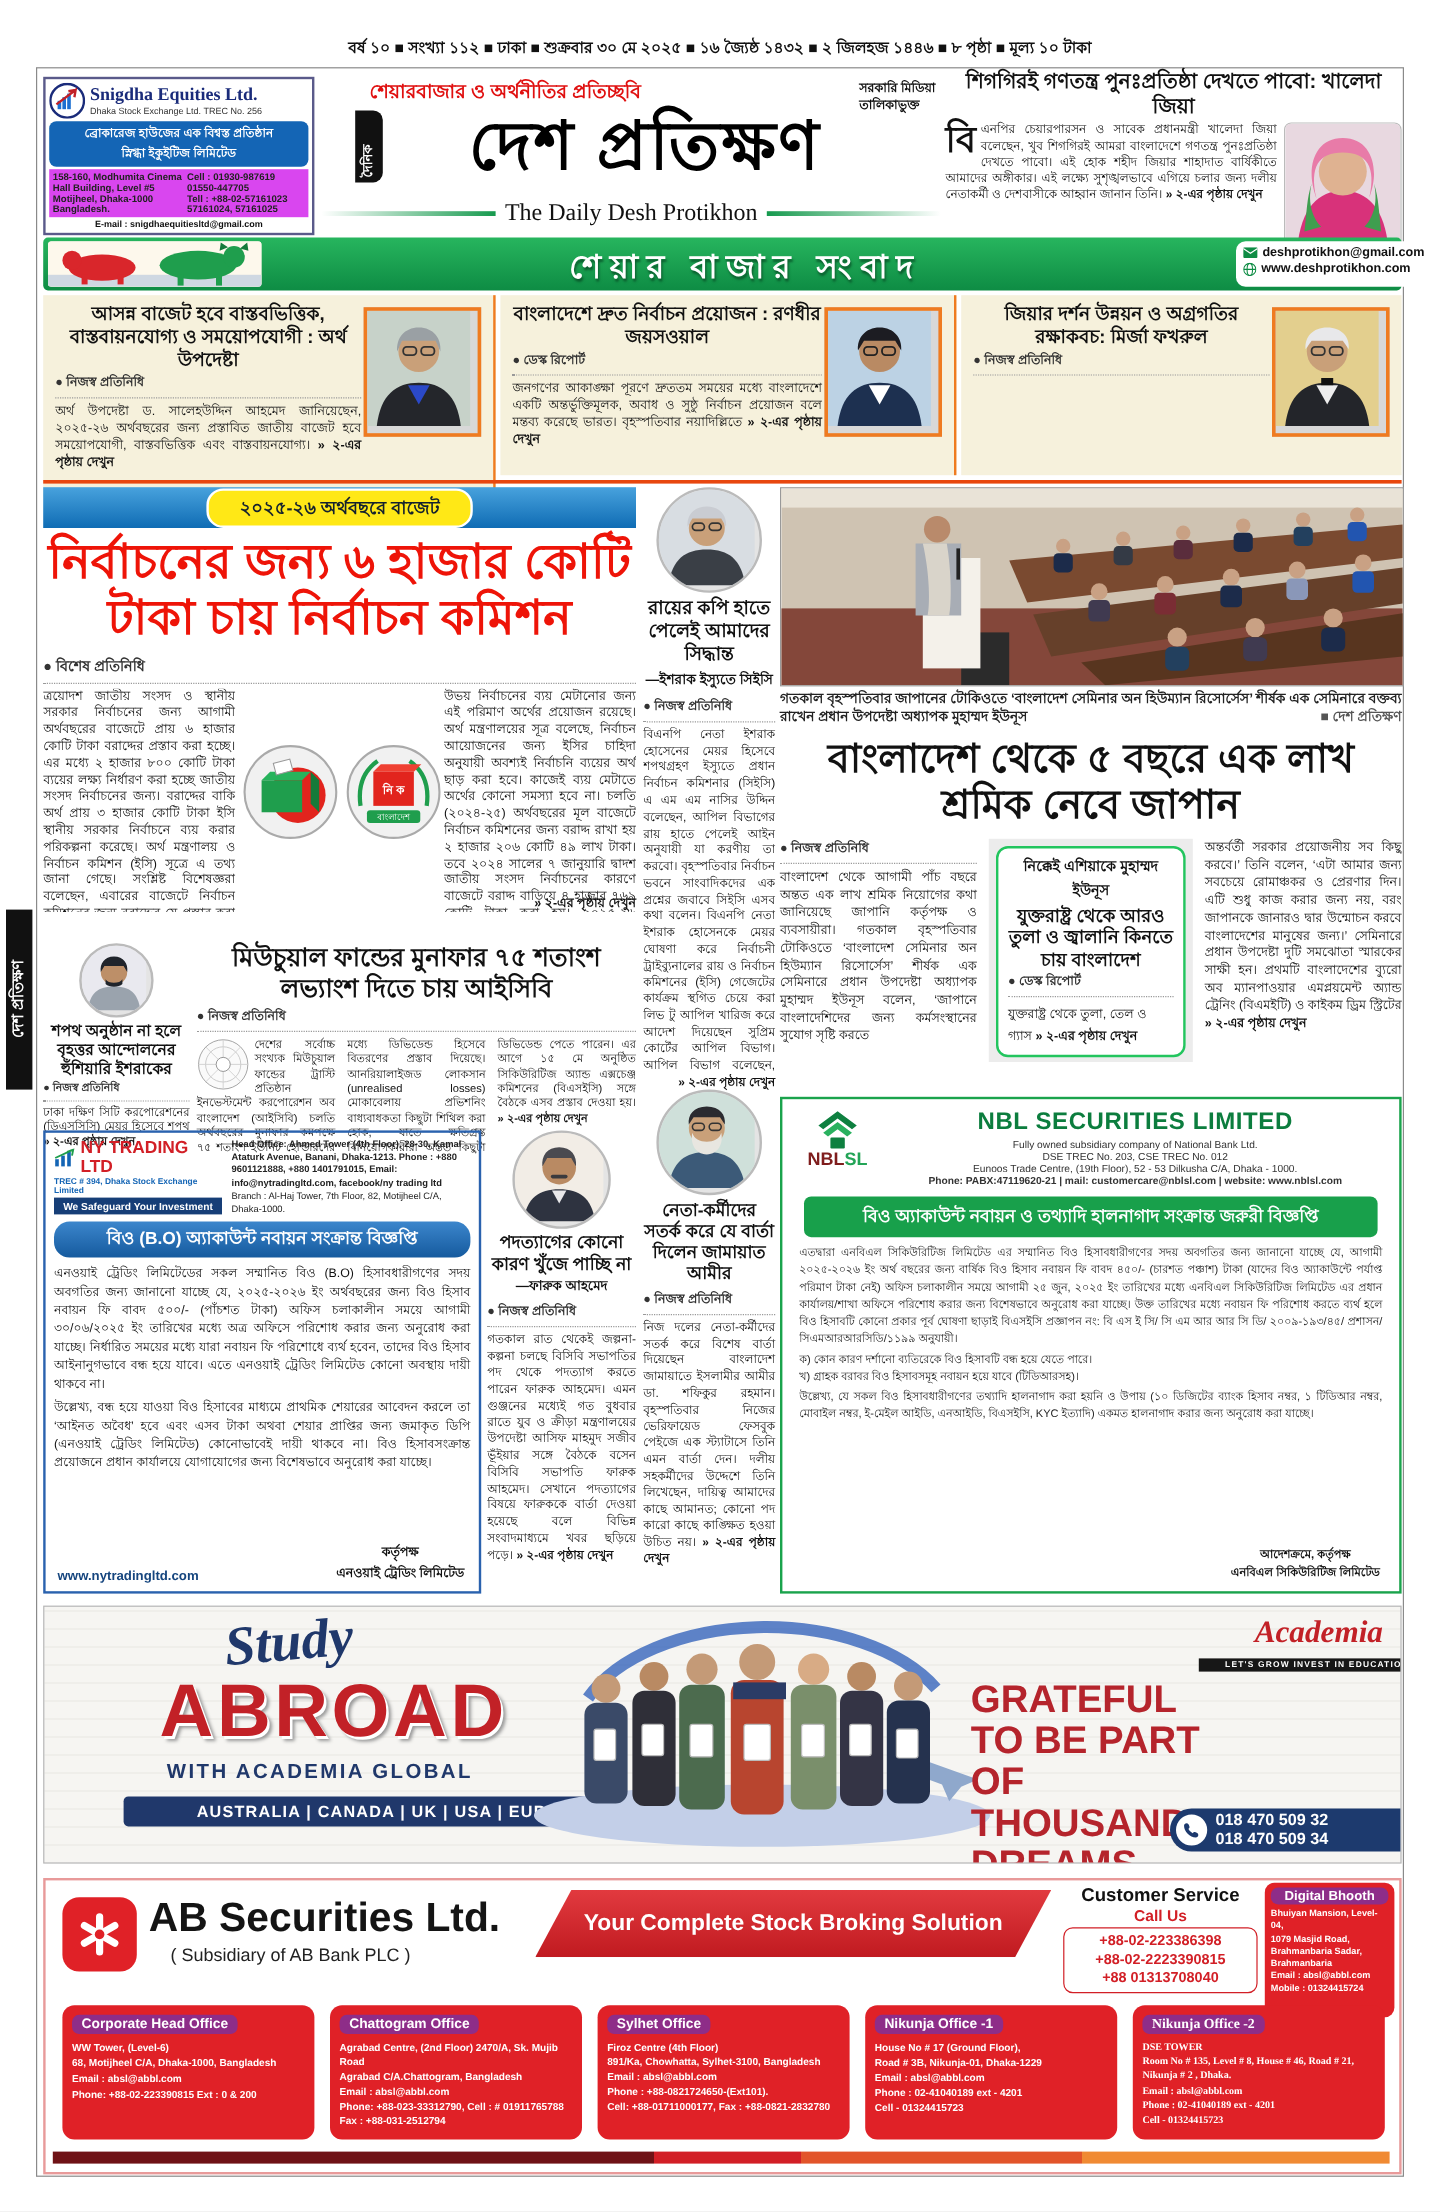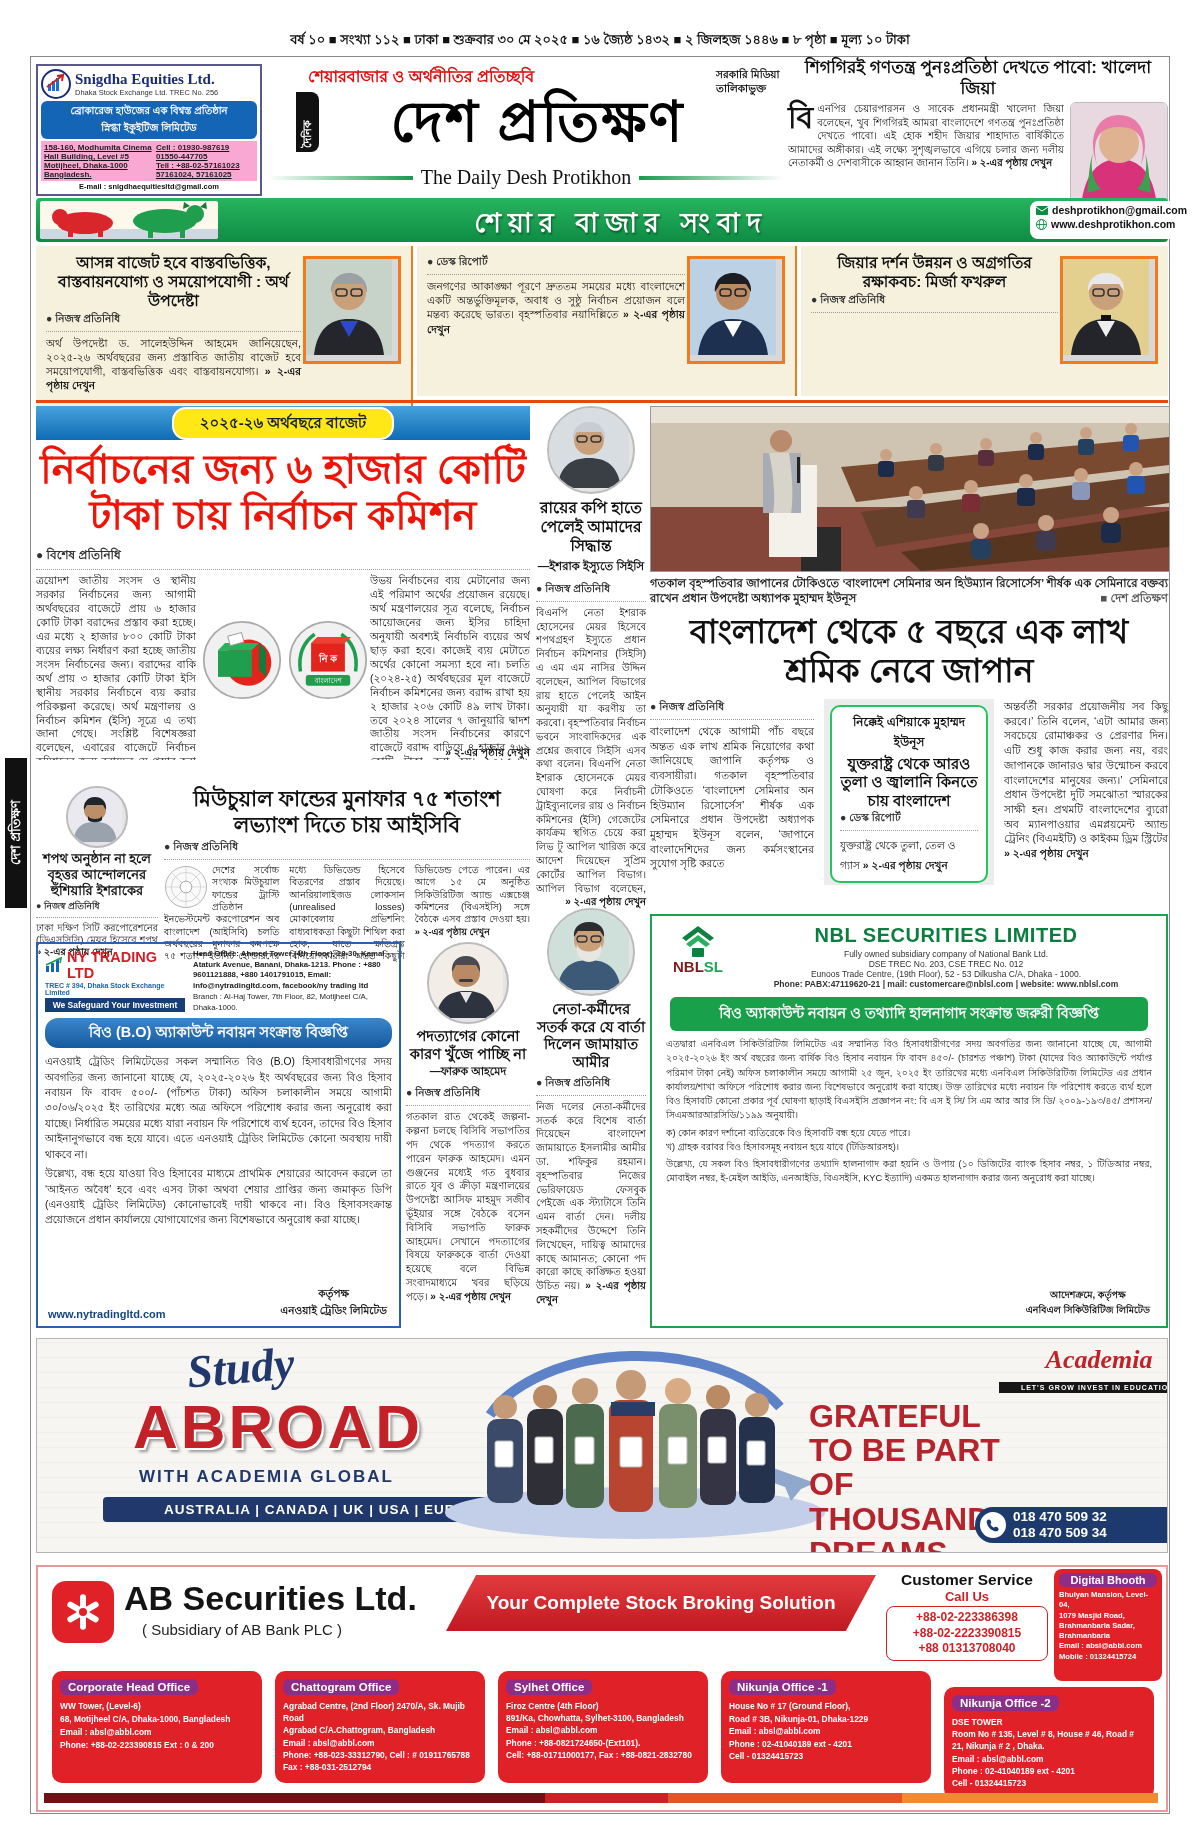--- a/index.html
+++ b/index.html
@@ -44,21 +44,21 @@
       </span>
       <span style="flex:1">
         <span style="display:block;font-family:'Liberation Serif',serif;font-weight:bold;font-size:15px;color:#1a2b7a;">Snigdha Equities Ltd.</span>
         <span style="display:block;font-size:7.5px;color:#333;">Dhaka Stock Exchange Ltd. TREC No. 256</span>
       </span>
     </div>
     <div class="ctr" style="background:#1465b5;color:#fff;border-radius:6px;margin-top:2px;padding:2px 0;">
       <span style="display:block;font-size:10px;font-weight:bold;">ব্রোকারেজ হাউজের এক বিশ্বস্ত প্রতিষ্ঠান</span>
       <span style="display:block;font-size:10px;font-weight:bold;">স্নিগ্ধা ইকুইটিজ লিমিটেড</span>
     </div>
-    <div style="display:flex;gap:4px;background:#f9a8d4;margin-top:2px;padding:2px 3px;text-decoration:underline;">
+    <div style="display:flex;gap:4px;background:#d946ef;margin-top:2px;padding:2px 3px;">
       <span style="flex:1.1;font-size:8px;font-weight:bold;color:#222;">158-160, Modhumita Cinema Hall Building, Level #5 Motijheel, Dhaka-1000 Bangladesh.</span>
       <span style="flex:1;font-size:8px;font-weight:bold;color:#222;">
         <span style="display:block;">Cell : 01930-987619 01550-447705</span>
         <span style="display:block;">Tell : +88-02-57161023 57161024, 57161025</span>
       </span>
     </div>
     <div class="ctr" style="font-size:7.5px;font-weight:bold;margin-top:1px;">E-mail : snigdhaequitiesltd@gmail.com</div>
   </div>
 
   <div class="abs" style="left:268px;top:62px;width:516px;height:136px;">
@@ -164,20 +164,21 @@
           <rect width="86" height="96" fill="#bcd2e4"></rect>
           <path d="M8 96c3-26 16-36 35-36s32 10 35 36z" fill="#1d3050"></path>
           <path d="M34 62h18l-9 16z" fill="#fff"></path>
           <circle cx="43" cy="34" r="17" fill="#b98a63"></circle>
           <path d="M43 14c-12 0-19 9-18 19l5-8h26l5 8c1-10-6-19-18-19z" fill="#1c1c22"></path>
           <rect x="30" y="30" width="11" height="7" rx="3" fill="none" stroke="#222" stroke-width="1.5"></rect>
           <rect x="45" y="30" width="11" height="7" rx="3" fill="none" stroke="#222" stroke-width="1.5"></rect>
         </svg>
     </div>
     <div style="margin-right:100px;">
+      <div class="hl ctr" style="font-size:15.5px;">বাংলাদেশে দ্রুত নির্বাচন প্রয়োজন : রণধীর জয়সওয়াল</div>
       <div class="by">● ডেস্ক রিপোর্ট</div>
       <div class="dot"></div>
       <span class="jt" style="font-size:10.5px;line-height:1.35;display:block;">
         <span>জনগণের আকাঙ্ক্ষা পূরণে দ্রুততম সময়ের মধ্যে বাংলাদেশে একটি অন্তর্ভুক্তিমূলক, অবাধ ও সুষ্ঠু নির্বাচন প্রয়োজন বলে মন্তব্য করেছে ভারত। বৃহস্পতিবার নয়াদিল্লিতে</span>
         <span class="bold">» ২-এর পৃষ্ঠায় দেখুন</span>
       </span>
     </div>
   </div>
   <div class="abs cream" style="left:801px;top:246px;width:367px;height:150px;padding:8px 10px;box-sizing:border-box;">
     <div class="abs pframe" style="right:10px;top:10px;width:92px;height:102px;">
@@ -603,21 +604,21 @@
 Cell: +88-01711000177, Fax : +88-0821-2832780</div>
     </div>
     <div class="abs" style="left:683px;top:104px;width:210px;height:112px;background:#e02127;border-radius:10px;padding:6px 8px;box-sizing:border-box;">
       <span style="display:inline-block;background:#8e2d88;border-radius:6px;color:#fff;font-size:11.5px;font-weight:800;padding:2px 8px;">Nikunja Office -1</span>
       <div class="prel" style="color:#fff;font-size:8.4px;font-weight:bold;line-height:1.5;margin-top:5px;">House No # 17 (Ground Floor),
 Road # 3B, Nikunja-01, Dhaka-1229
 Email : absl@abbl.com
 Phone : 02-41040189 ext - 4201
 Cell - 01324415723</div>
     </div>
-    <div class="abs" style="left:906px;top:120px;width:210px;height:112px;background:#e02127;border-radius:10px;padding:6px 8px;box-sizing:border-box;">
+    <div class="abs" style="left:906px;top:104px;width:210px;height:112px;background:#e02127;border-radius:10px;padding:6px 8px;box-sizing:border-box;font-family:Liberation Serif, serif;">
       <span style="display:inline-block;background:#8e2d88;border-radius:6px;color:#fff;font-size:11.5px;font-weight:800;padding:2px 8px;">Nikunja Office -2</span>
       <div class="prel" style="color:#fff;font-size:8.4px;font-weight:bold;line-height:1.45;margin-top:5px;">DSE TOWER
 Room No # 135, Level # 8, House # 46, Road # 21, Nikunja # 2 , Dhaka.
 Email : absl@abbl.com
 Phone : 02-41040189 ext - 4201
 Cell - 01324415723</div>
     </div>
 
     <div class="abs" style="left:6px;top:226px;width:1114px;height:10px;background:linear-gradient(90deg,#6f1216 0 45%,#d21f26 45% 56%,#e2542a 56% 77%,#f08a33 77% 100%);"></div>
   </div>

